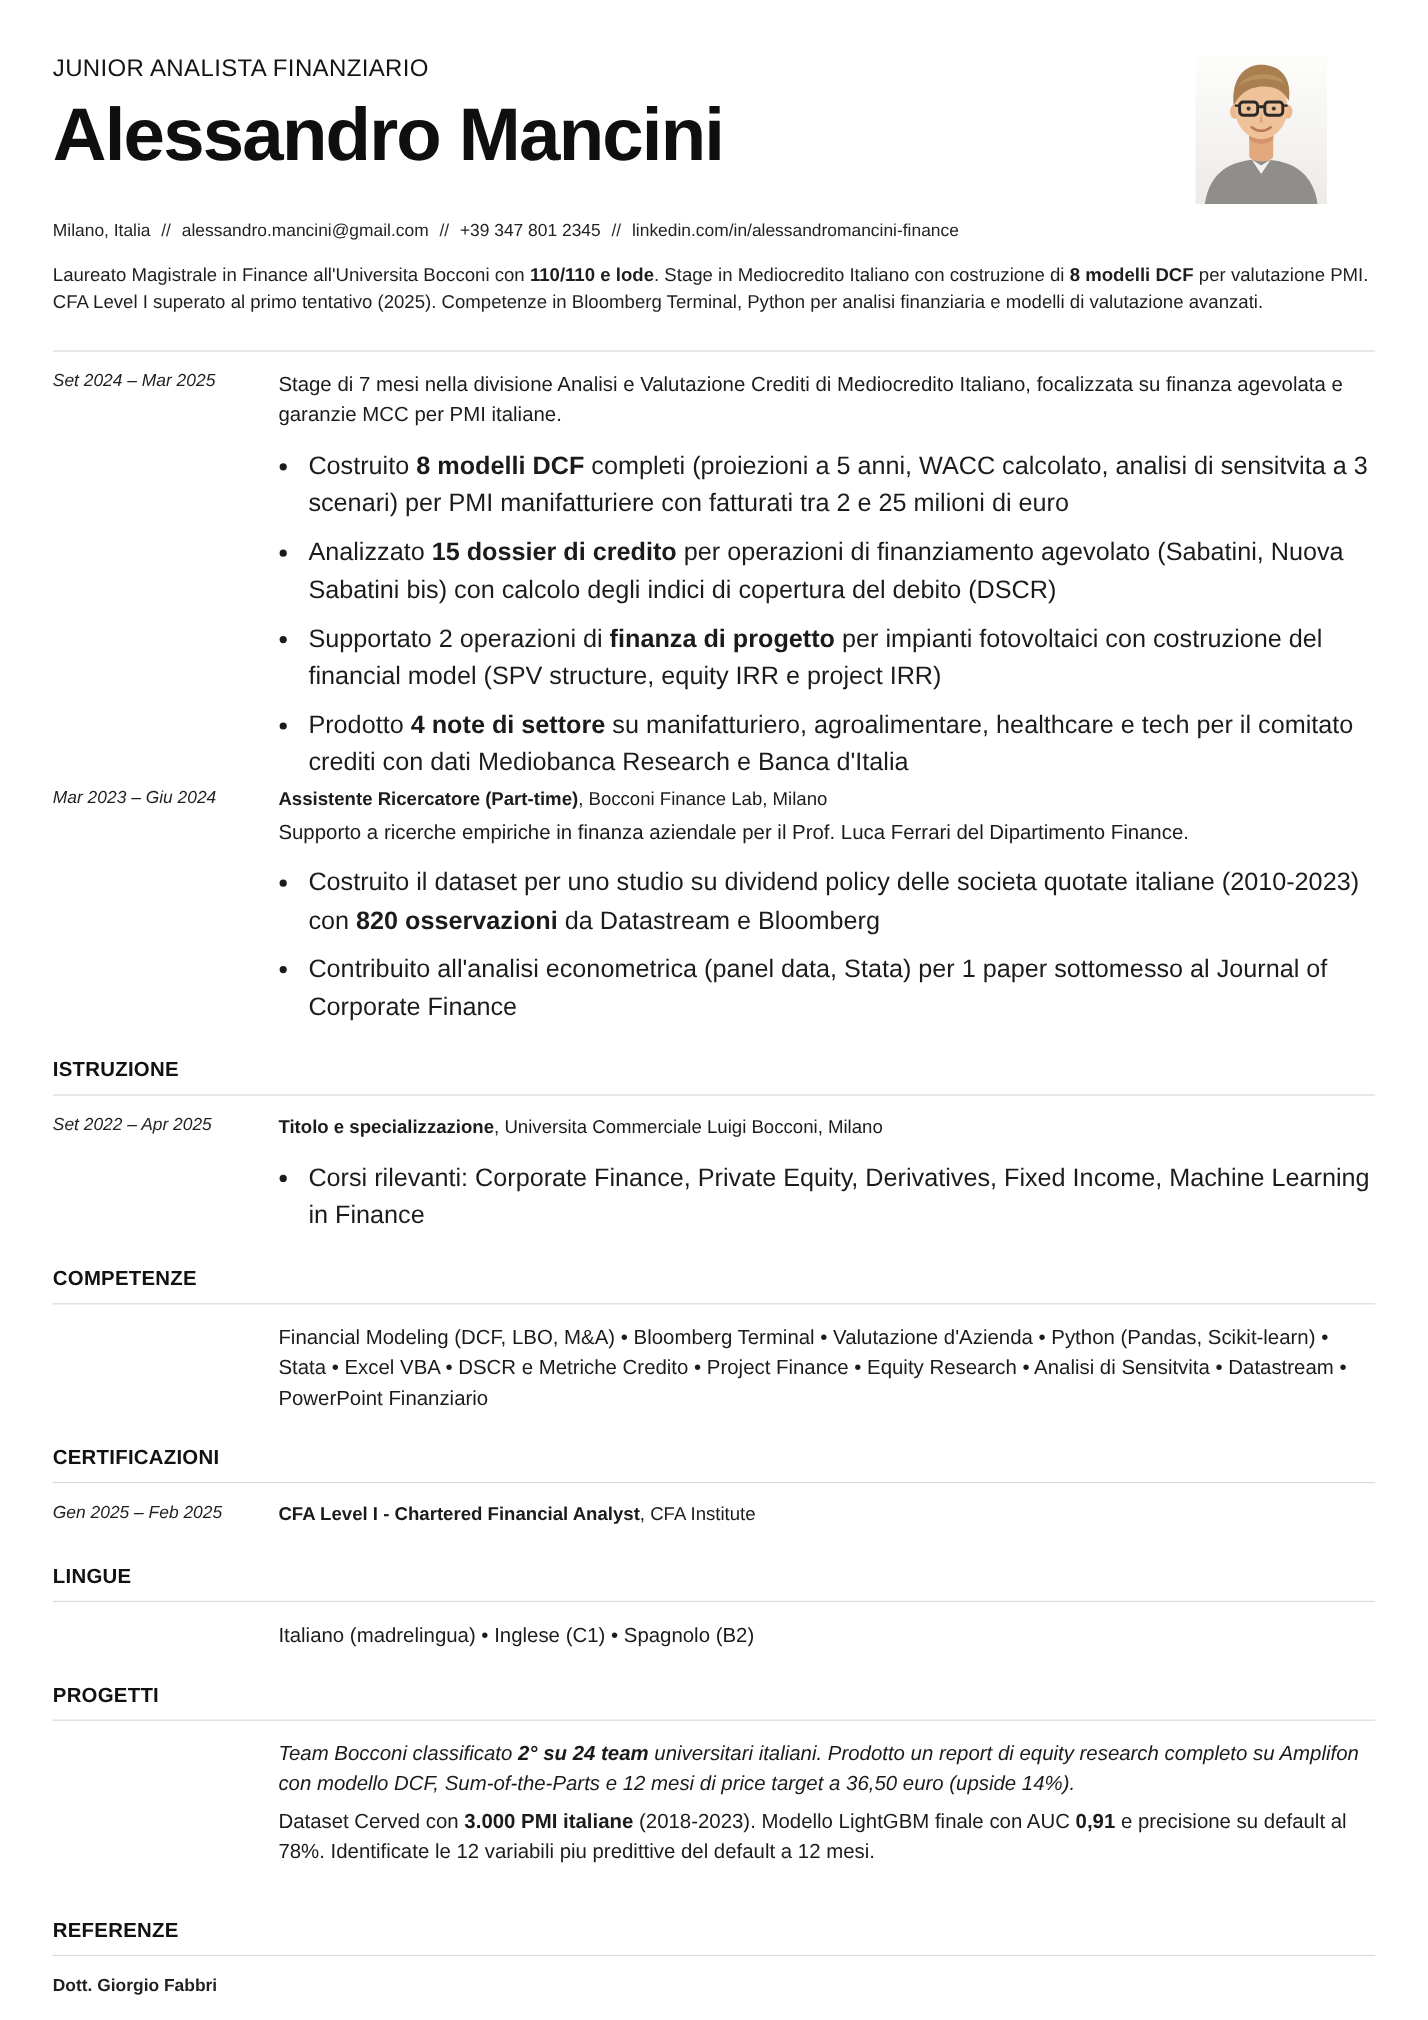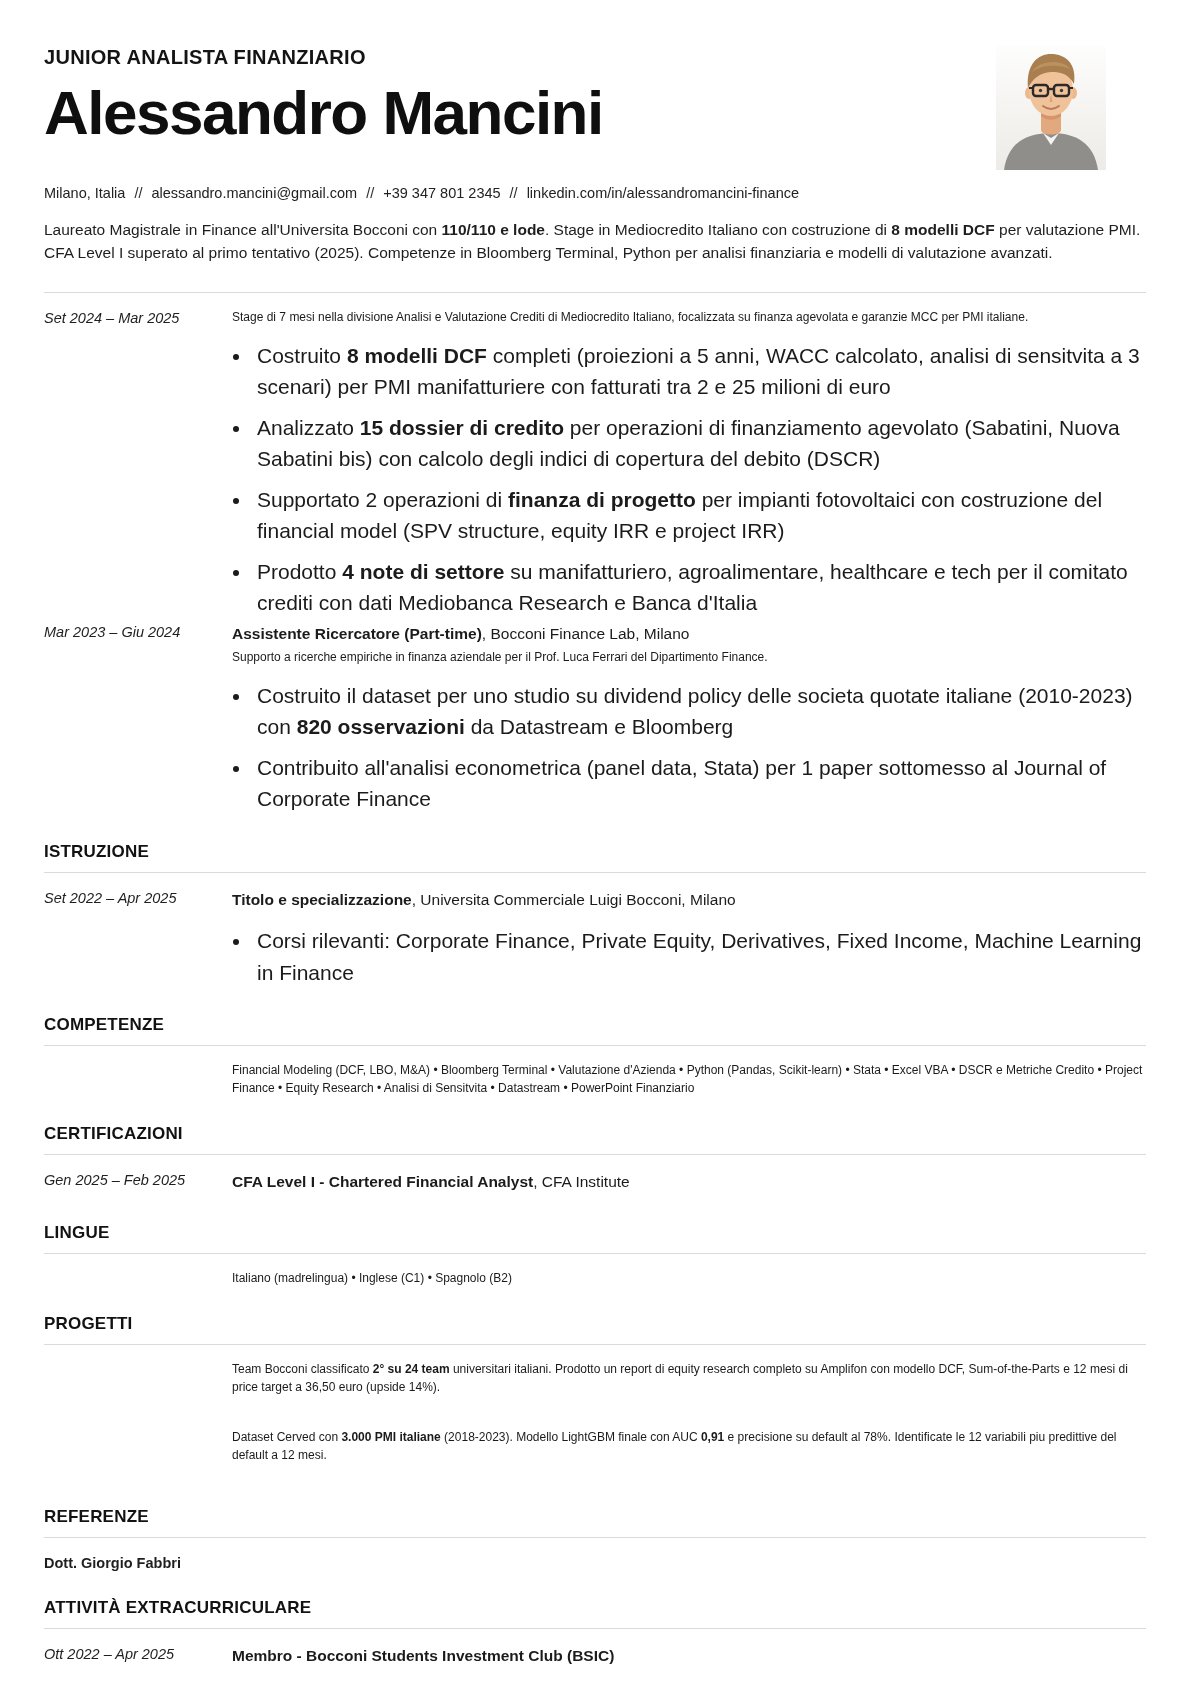--- a/index.html
+++ b/index.html
@@ -4,37 +4,37 @@
 <style>
   html,body{margin:0;padding:0;background:#ffffff;}
   .page{
     width:1190px;min-height:1683px;box-sizing:border-box;
     padding:46px 44px 20px 44px;
     display:flex;flex-direction:column;
     font-family:"Liberation Sans",sans-serif;
     color:#1b1b1b;background:#ffffff;
   }
   .header-row{display:flex;justify-content:space-between;align-items:flex-start;}
-  .role-title{font-size:20px;font-weight:700;letter-spacing:.3px;color:#141414;}
+  .role-title{font-size:20px;font-weight:400;letter-spacing:.3px;color:#141414;}
   .name{font-size:62px;font-weight:700;letter-spacing:-1.5px;line-height:1.02;margin:12px 0 0 0;color:#0f0f0f;}
   .photo{width:110px;height:124px;margin-right:40px;flex:0 0 auto;overflow:hidden;}
   .photo svg{display:block;}
   .contact-line{margin-top:15px;font-size:14.5px;color:#222;display:flex;flex-wrap:wrap;align-items:baseline;text-align:right;}
   .contact-item{margin-right:9px;}
   .contact-sep{margin-right:9px;color:#2c2c2c;}
   .summary{margin:17px 0 0 0;font-size:15.5px;line-height:1.5;color:#1e1e1e;}
   .section{margin-top:27px;}
   .section-title{font-size:17px;font-weight:700;letter-spacing:.2px;color:#121212;}
   .rule{height:1px;background:#dadada;margin:10px 0 15px 0;}
   .entry{display:grid;grid-template-columns:188px 1fr;margin-bottom:3px;}
   .entry:last-child{margin-bottom:4px;}
   .entry-date{font-style:italic;font-size:14.5px;color:#1f1f1f;padding-top:2px;}
   .entry-date.entry-label{font-style:normal;font-weight:700;font-size:14.5px;}
   .entry-heading{font-size:15.5px;line-height:1.5;margin:0 0 3px 0;}
-  .entry-para{margin:0 0 8px 0;font-size:12px;line-height:1.5;}
+  .entry-para{margin:0 0 8px 0;font-size:17px;line-height:1.5;}
   .entry-para:last-child{margin-bottom:0;}
   .bullet-list{margin:14px 0 0 0;padding-left:20px;list-style:disc;}
   .bullet-list li{font-size:21px;line-height:1.5;margin-bottom:9px;padding-left:5px;}
   .bullet-list li:last-child{margin-bottom:0;}
   .b{font-weight:700;}
 </style>
 </head>
 <body>
 
 <div class="page">
@@ -164,21 +164,21 @@
             <p class="entry-para"><span>Italiano (madrelingua) • Inglese (C1) • Spagnolo (B2)</span></p>
           </div>
         </div>
       </section>
       <section class="section">
         <div class="section-title">PROGETTI</div>
         <div class="rule"></div>
         <div class="entry">
           <div class="entry-date"></div>
           <div class="entry-content">
-            <p class="entry-para" style="margin-bottom: 32px;"><span>Team Bocconi classificato </span><span class="b">2° su 24 team</span><span> universitari italiani. Prodotto un report di equity research completo su Amplifon con modello DCF, Sum-of-the-Parts e 12 mesi di price target a 36,50 euro (upside 14%).</span></p>
+            <p class="entry-para" style="margin-bottom: 5px; font-style: italic;"><span>Team Bocconi classificato </span><span class="b">2° su 24 team</span><span> universitari italiani. Prodotto un report di equity research completo su Amplifon con modello DCF, Sum-of-the-Parts e 12 mesi di price target a 36,50 euro (upside 14%).</span></p>
             <p class="entry-para" style="margin-bottom: 16px;"><span>Dataset Cerved con </span><span class="b">3.000 PMI italiane</span><span> (2018-2023). Modello LightGBM finale con AUC </span><span class="b">0,91</span><span> e precisione su default al 78%. Identificate le 12 variabili piu predittive del default a 12 mesi.</span></p>
           </div>
         </div>
       </section>
       <section class="section">
         <div class="section-title">REFERENZE</div>
         <div class="rule"></div>
         <div class="entry">
           <div class="entry-date entry-label">Dott. Giorgio Fabbri</div>
         </div>

